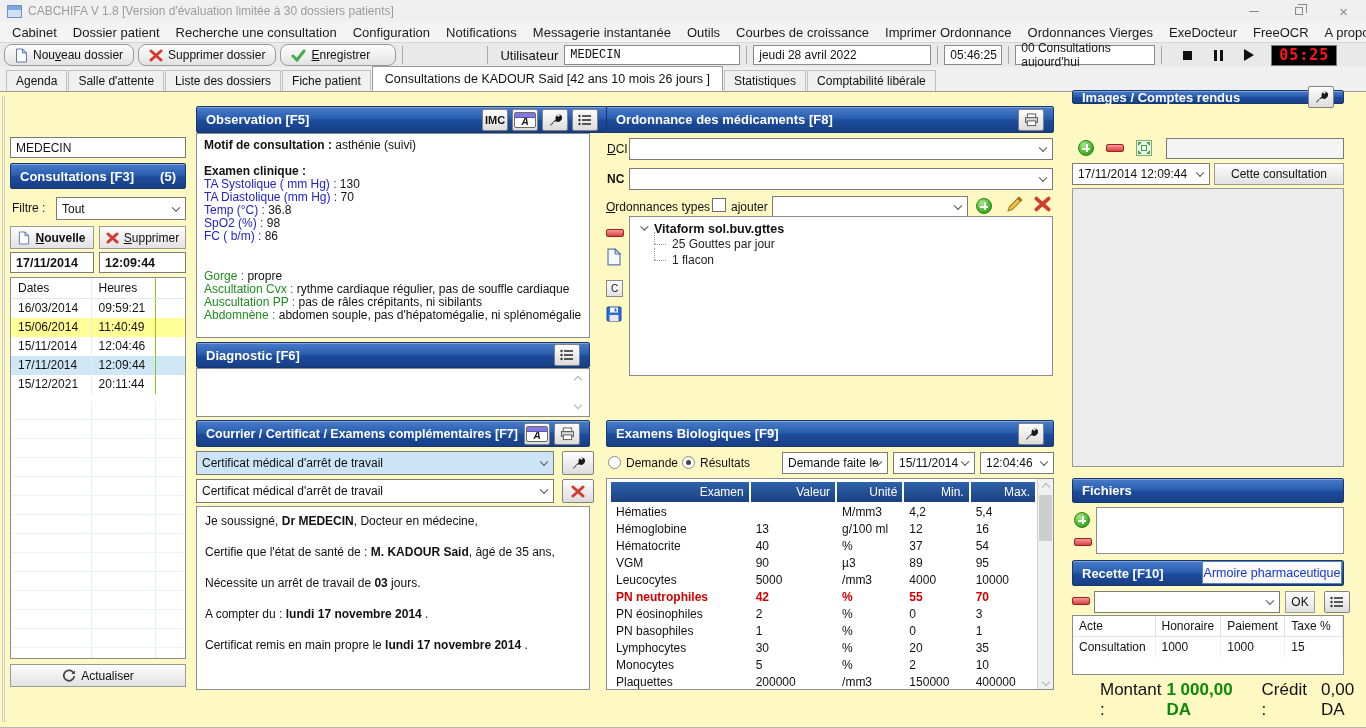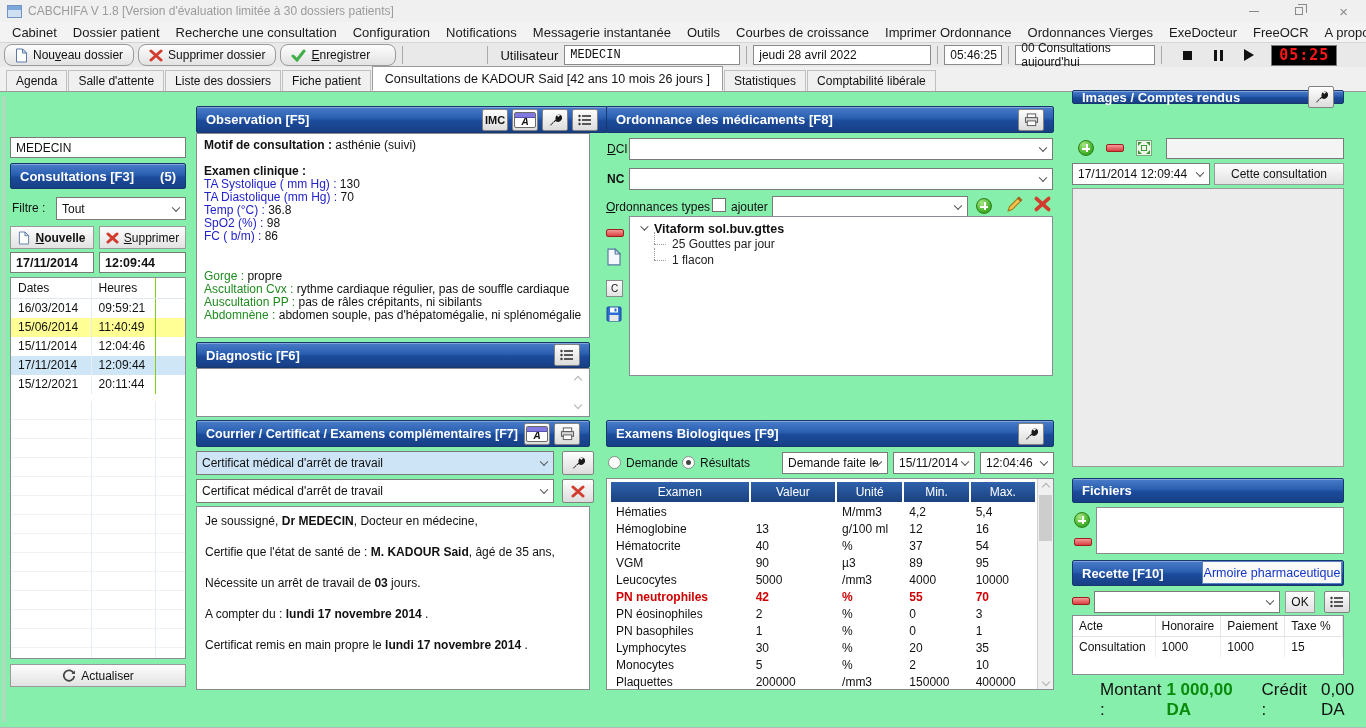--- a/index.html
+++ b/index.html
@@ -1,18 +1,18 @@
 <!DOCTYPE html>
 <html><head>
 <meta charset="utf-8">
 <style>
   * { box-sizing: border-box; margin: 0; padding: 0; }
   html,body { width:1366px; height:728px; overflow:hidden; }
   body { font-family:"Liberation Sans", sans-serif; font-size:12px; color:#111; background:#f0f0f0; }
-  #stage { position:relative; width:1366px; height:728px; background:#86efac; border-bottom:1px solid #b5b5b5; }
+  #stage { position:relative; width:1366px; height:728px; background:#fef9c3; border-bottom:1px solid #b5b5b5; }
 
   
   #titlebar { position:absolute; left:0; top:0; width:1366px; height:22px; background:#f0f0f0; display:flex; align-items:center; }
   .app-ico { width:15px; height:13px; margin:0 6px 0 7px; background:#cfe0f2; border:1px solid #6f93c2; position:relative; }
   .app-ico:before { content:""; position:absolute; left:0; top:0; right:0; height:4px; background:#7da7d8; }
   #title-text { color:#9b9b9b; font-size:12px; }
   #win-btns { margin-left:auto; display:flex; height:22px; }
   .win-btn { width:45px; height:22px; display:flex; align-items:center; justify-content:center; color:#8a8a8a; }
   .glyph-min { width:10px; border-top:1px solid #8a8a8a; }
   .glyph-restore { width:8px; height:8px; border:1px solid #8a8a8a; position:relative; background:#f0f0f0; }
@@ -129,21 +129,21 @@
   #p-exam-hdr { left:606px; top:420px; width:448px; height:27px; }
   .radio { position:absolute; width:13px; height:13px; border:1px solid #8a8a8a; border-radius:50%; background:#fff; }
   .radio.sel:before { content:""; position:absolute; left:3px; top:3px; width:5px; height:5px; border-radius:50%; background:#444; }
   #radio1 { left:608px; top:456px; } #radio1-lbl { position:absolute; left:626px; top:456px; }
   #radio2 { left:682px; top:456px; } #radio2-lbl { position:absolute; left:700px; top:456px; }
   #exam-combo { left:782px; top:452px; width:106px; height:22px; }
   #exam-date { left:893px; top:452px; width:82px; height:22px; }
   #exam-time { left:980px; top:452px; width:74px; height:22px; }
   #bio-box { left:606px; top:478px; width:448px; height:212px; overflow:hidden; }
   #bio-tbl { border-collapse:separate; border-spacing:2px; margin:1px 2px; width:428px; table-layout:fixed; }
-  #bio-tbl th { background:linear-gradient(#2e62ac,#1a4180); color:#fff; font-weight:normal; text-align:center; padding:1px 5px; height:20px; font-size:12px; }
+  #bio-tbl th { background:linear-gradient(#2e62ac,#1a4180); color:#fff; font-weight:normal; text-align:right; padding:1px 5px; height:20px; font-size:12px; }
   #bio-tbl td { padding:0 5px; height:15px; font-size:12px; background:#fff; }
   #bio-tbl col.c1{width:137px;} #bio-tbl col.c2{width:84px;} #bio-tbl col.c3{width:65px;} #bio-tbl col.c4{width:64px;} #bio-tbl col.c5{width:64px;}
   tr.alt td { background:#b9cde3; }
   tr.abnormal td { color:#d10000; font-weight:bold; }
   tr.sel-val td:nth-child(2) { background:#1c76d3; color:#fff; }
   .vscroll { position:absolute; background:#f0f0f0; border-left:1px solid #d0d0d0; }
   .vs-arrow { position:absolute; left:0; width:100%; height:15px; background:#f0f0f0; display:flex; align-items:center; justify-content:center; }
   .vs-thumb { position:absolute; left:1px; right:1px; background:#cdcdcd; }
   #bio-scroll { left:1037px; top:479px; width:16px; height:210px; }
 

